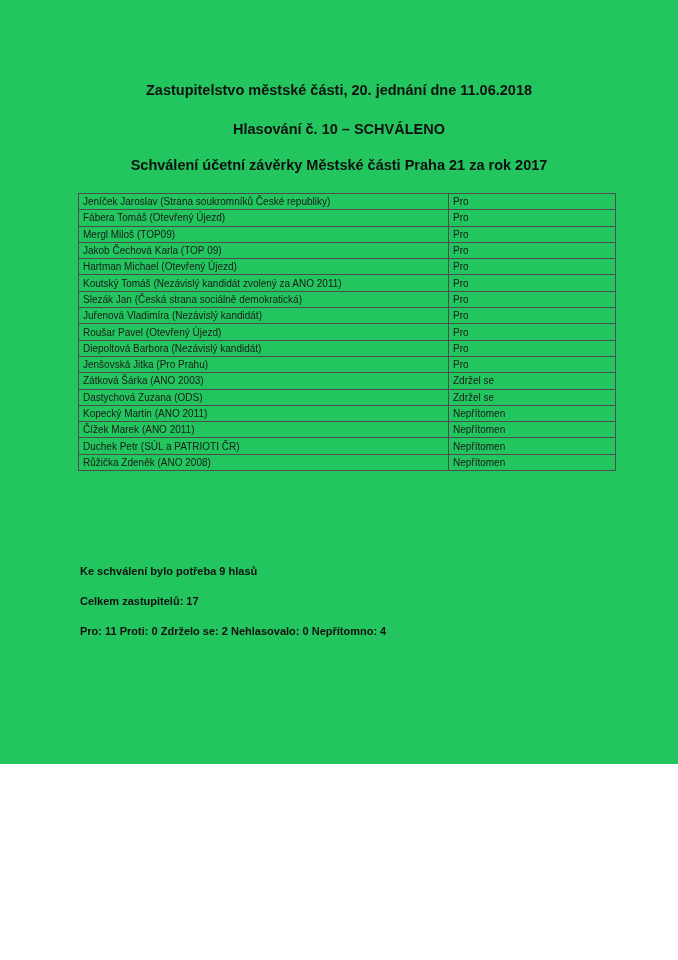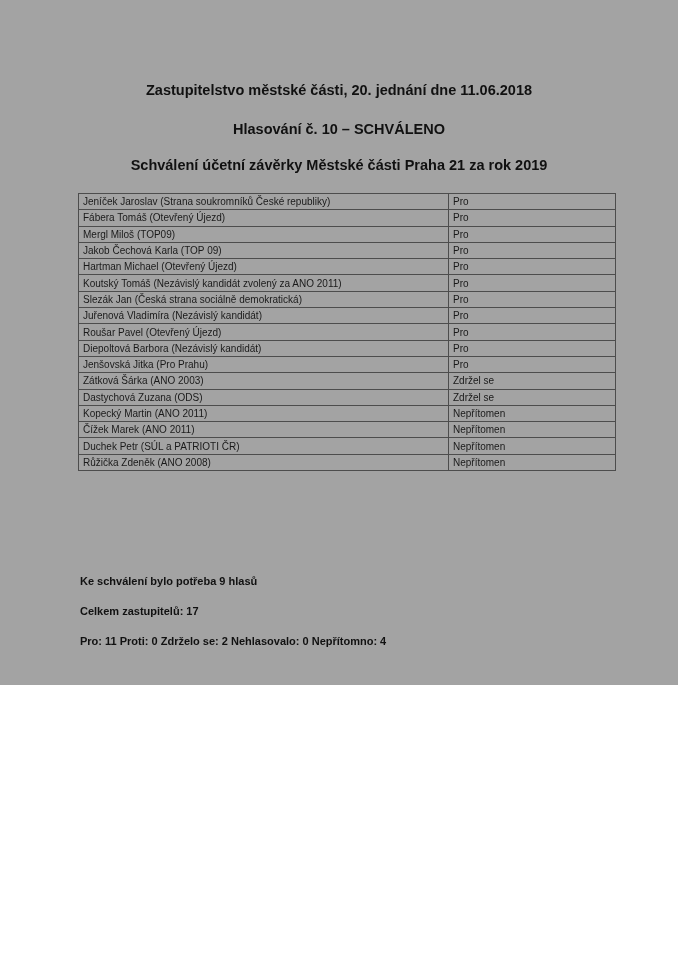--- a/index.html
+++ b/index.html
@@ -3,22 +3,22 @@
 <meta charset="utf-8">
 <style>
   html, body {
     margin: 0;
     padding: 0;
     background: #ffffff;
   }
   .page {
     position: relative;
     width: 678px;
-    height: 685px;
-    background: #a3a3a3;
+    height: 764px;
+    background: #22c55e;
     font-family: "Liberation Sans", sans-serif;
     color: #1a1a1a;
     overflow: hidden;
   }
   .doc-title {
     position: absolute;
     left: 0;
     width: 678px;
     text-align: center;
     font-size: 14.5px;
@@ -55,34 +55,34 @@
   .summary {
     position: absolute;
     left: 80px;
     top: 565px;
     width: 560px;
     font-size: 11px;
     font-weight: bold;
     color: #111111;
   }
   .summary-line {
-    margin: 10px 0 18px 0;
+    margin: 0 0 18px 0;
     line-height: 12px;
   }
 </style>
 </head>
 <body>
 
 <div class="page">
 
   <p class="doc-title title-1">Zastupitelstvo městské části, 20. jednání dne 11.06.2018</p>
 
   <p class="doc-title title-2">Hlasování č. 10 – SCHVÁLENO</p>
 
-  <p class="doc-title title-3">Schválení účetní závěrky Městské části Praha 21 za rok 2019</p>
+  <p class="doc-title title-3">Schválení účetní závěrky Městské části Praha 21 za rok 2017</p>
 
   <table class="vote-table">
     <colgroup>
       <col class="col-name">
       <col class="col-vote">
     </colgroup>
     <tbody>
         <tr>
           <td>Jeníček Jaroslav (Strana soukromníků České republiky)</td>
           <td>Pro</td>

